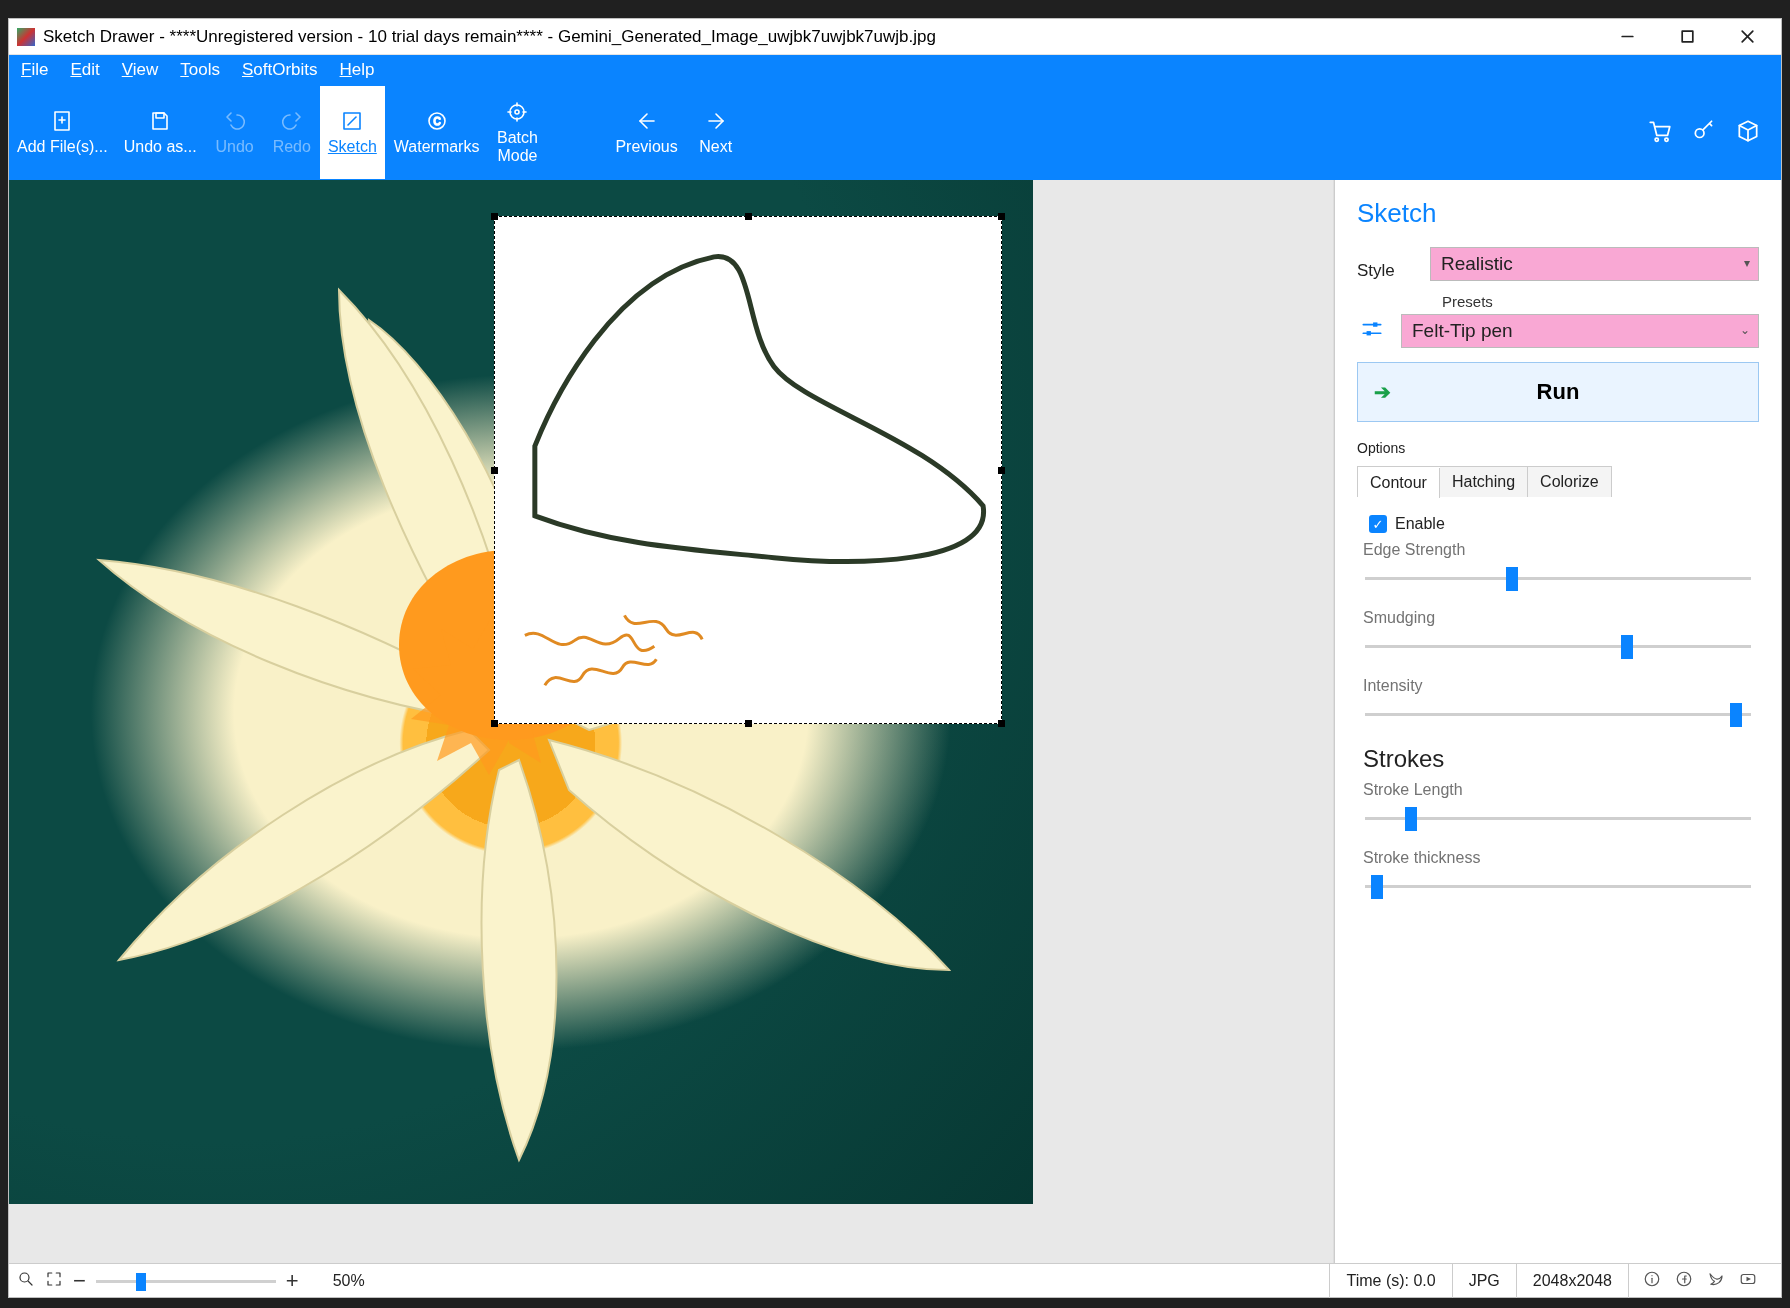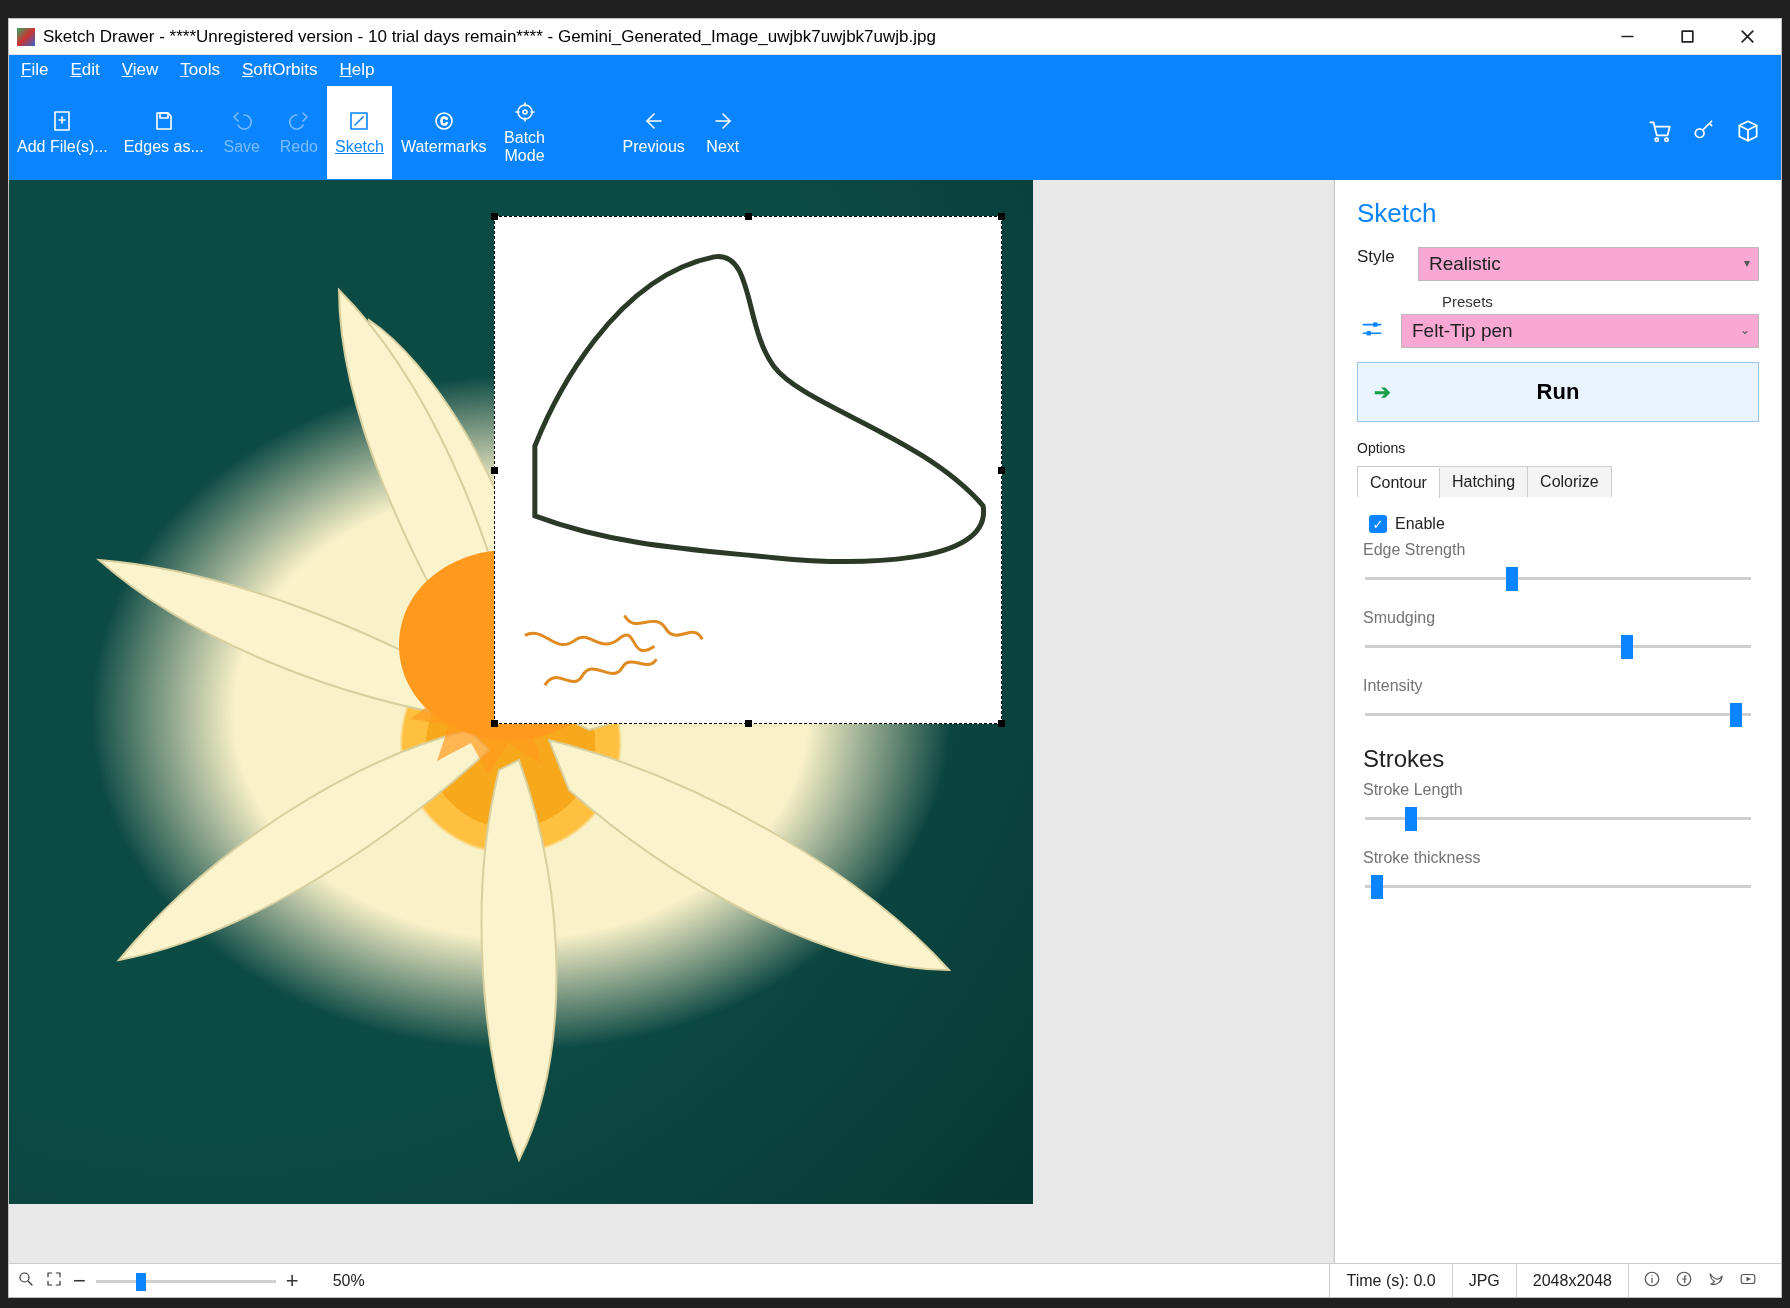--- a/index.html
+++ b/index.html
@@ -121,21 +121,21 @@
   width: 447px;
   background: #fff;
   border-left: 1px solid #ccc;
   padding: 12px 22px 12px 22px;
   overflow-y: auto;
   font-size: 17px;
   color: #222;
 }
 .sidepanel .panel-title { color:#0a84ff; font-size: 26px; font-weight:400; margin: 6px 0 18px; }
 
-.row { display:flex; align-items:flex-start; gap: 6px; margin-bottom: 12px; }
+.row { display:flex; align-items:flex-end; gap: 18px; margin-bottom: 12px; }
 .row .lbl { width: 55px; }
 .combo {
   flex:1; height: 34px; border:1px solid #bbb; background:#f9a8d4;
   display:flex; align-items:center; padding: 0 10px; position:relative;
   font-size: 19px;
 }
 .combo .arr { position:absolute; right:8px; top:8px; font-size:12px; color:#555;}
 .preset-lbl { font-size:15px; color:#333; margin-left: 85px; margin-bottom:4px;}
 .presets-row { display:flex; align-items:center; gap:14px; margin-bottom: 14px;}
 .presets-row .gear { width:30px; font-size:20px; color:#0a84ff; text-align:center;}
@@ -231,28 +231,28 @@
               <line x1="12" y1="8" x2="12" y2="14"></line>
               <line x1="9" y1="11" x2="15" y2="11"></line>
             </svg></span>
       <span>Add File(s)...</span>
     </div>
     <div class="rbtn">
       <span class="ricon"><svg class="i" viewBox="0 0 24 24">
               <path d="M5 4h11l3 3v13H5z"></path>
               <rect x="8" y="4" width="8" height="5"></rect>
             </svg></span>
-      <span>Edges as...</span>
+      <span>Undo as...</span>
     </div>
     <div class="rbtn disabled">
       <span class="ricon"><svg class="i" viewBox="0 0 24 24">
               <path d="M14 6a7 7 0 1 1-6 10"></path>
               <polyline points="8 4 4 8 8 12"></polyline>
             </svg></span>
-      <span>Save</span>
+      <span>Undo</span>
     </div>
     <div class="rbtn disabled" style="min-width:46px">
       <span class="ricon"><svg class="i" viewBox="0 0 24 24">
               <path d="M10 6a7 7 0 1 0 6 10"></path>
               <polyline points="16 4 20 8 16 12"></polyline>
             </svg></span>
       <span>Redo</span>
     </div>
     <div class="rbtn active">
       <span class="ricon"><svg class="i" viewBox="0 0 24 24">

